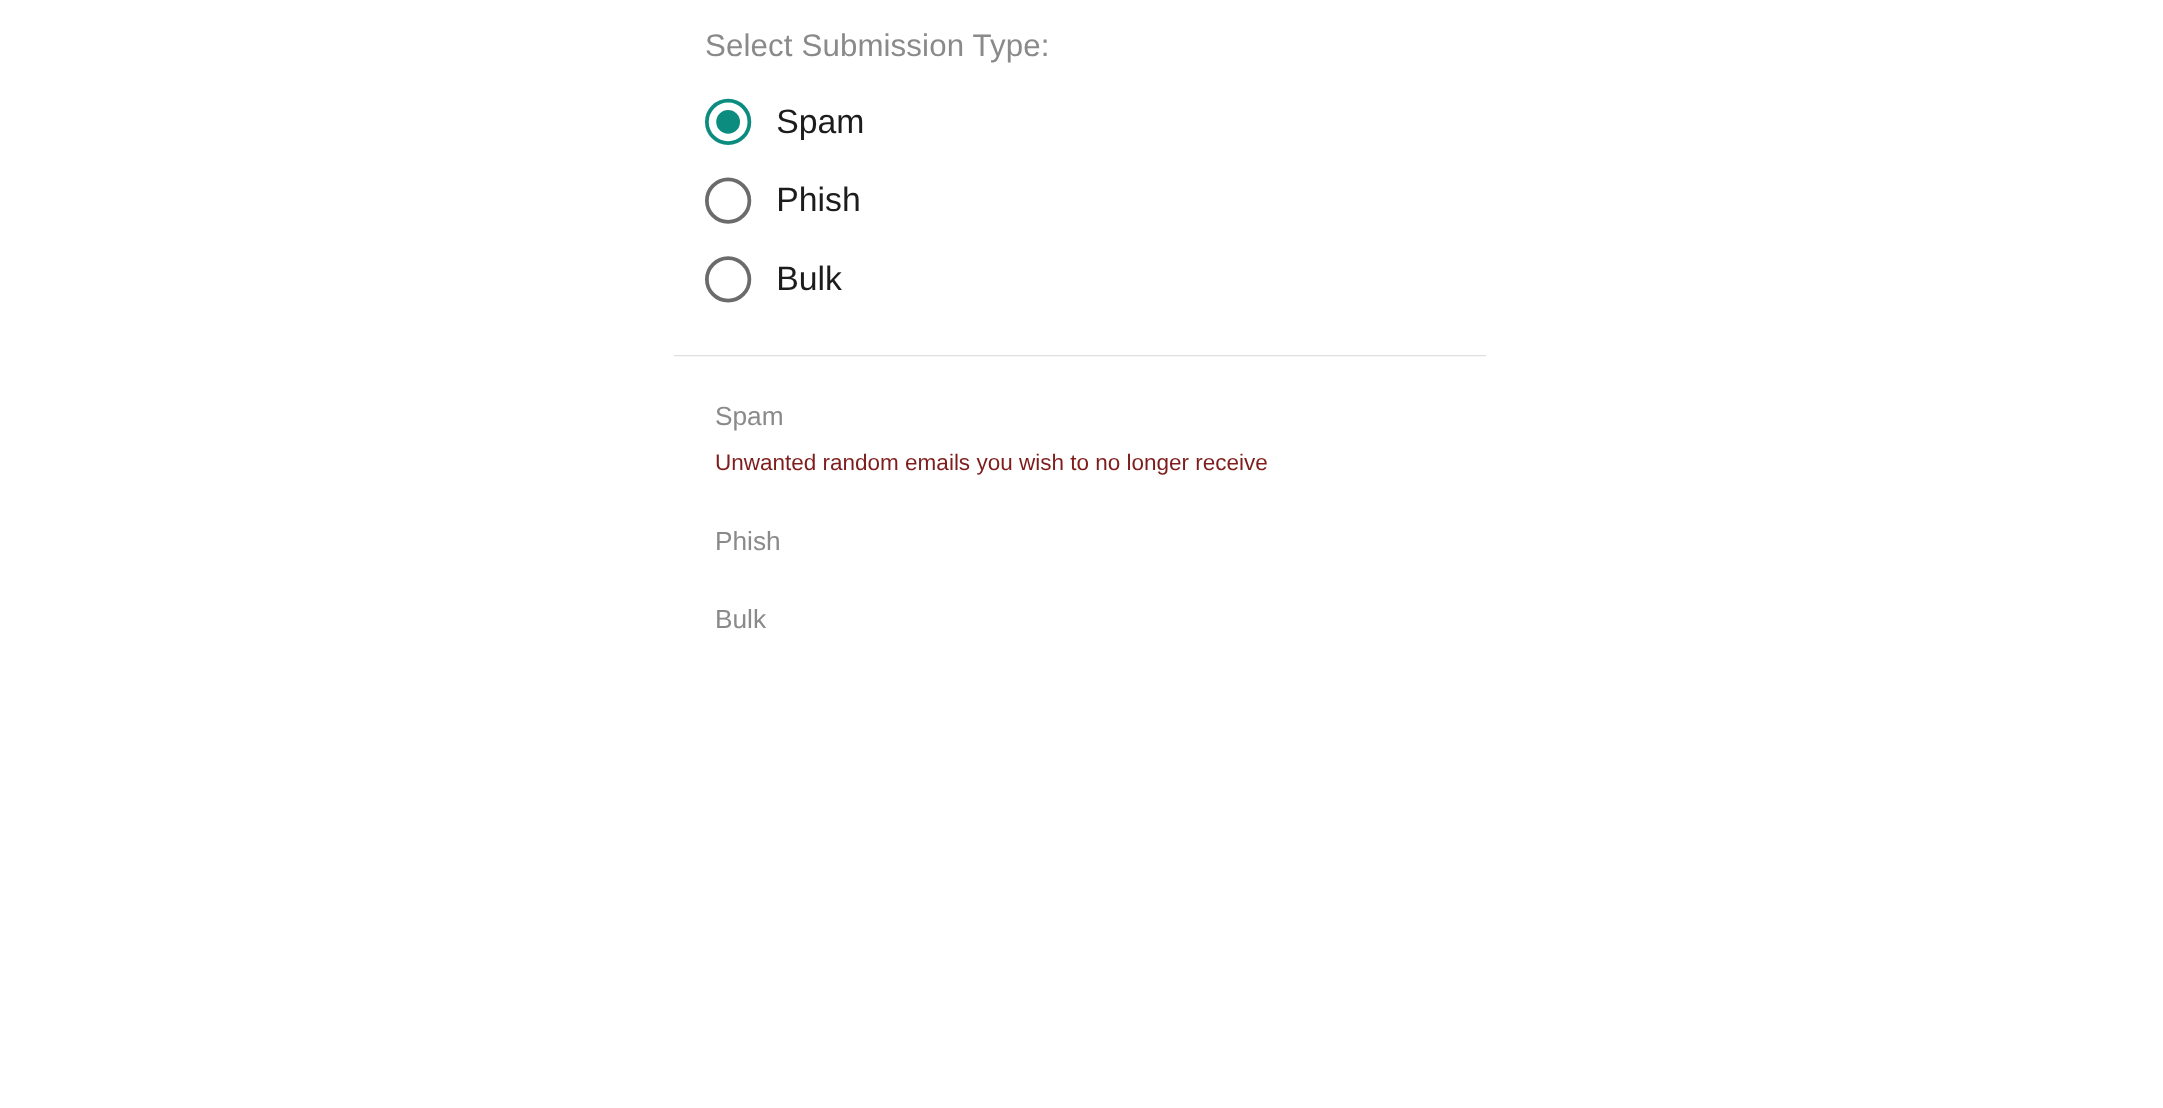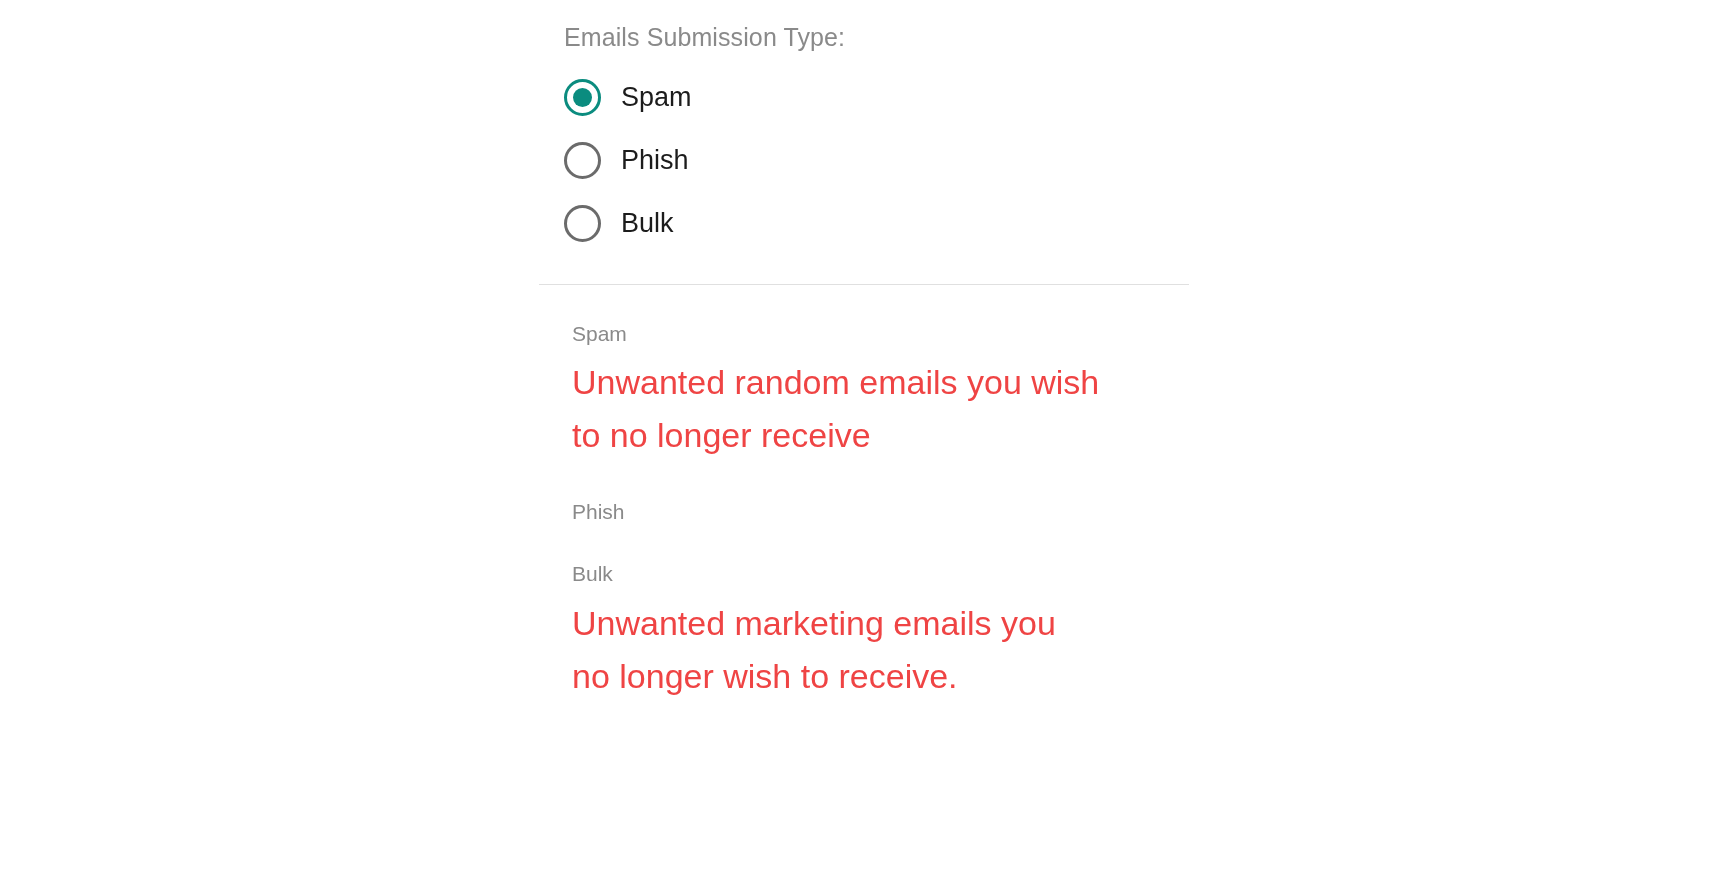--- a/index.html
+++ b/index.html
@@ -89,33 +89,33 @@
   .def-block {
     margin-bottom: 37px;
   }
   .def-term {
     font-size: 21px;
     color: #8a8a8a;
     line-height: 1.2;
     margin-bottom: 10px;
   }
   .def-desc {
-    font-size: 34px;
-    color: #ef4444;
+    font-size: 18px;
+    color: #7f1d1d;
     line-height: 1.56;
     max-width: 530px;
   }
 </style>
 </head>
 <body>
 
 <div class="page">
   <div class="panel">
 
-    <div class="section-label">Emails Submission Type:</div>
+    <div class="section-label">Select Submission Type:</div>
 
     <div class="radio-list">
 
       <div class="radio-row selected">
         <span class="radio-outer">
           <span class="radio-dot"></span>
         </span>
         <span class="radio-label">Spam</span>
       </div>
 
@@ -143,19 +143,18 @@
         <div class="def-term">Spam</div>
         <div class="def-desc">Unwanted random emails you wish to no longer receive</div>
       </div>
 
       <div class="def-block">
         <div class="def-term">Phish</div>
       </div>
 
       <div class="def-block">
         <div class="def-term">Bulk</div>
-        <div class="def-desc">Unwanted marketing emails you no longer wish to receive.</div>
       </div>
 
     </div>
 
   </div>
 </div>
 
 </body></html>

